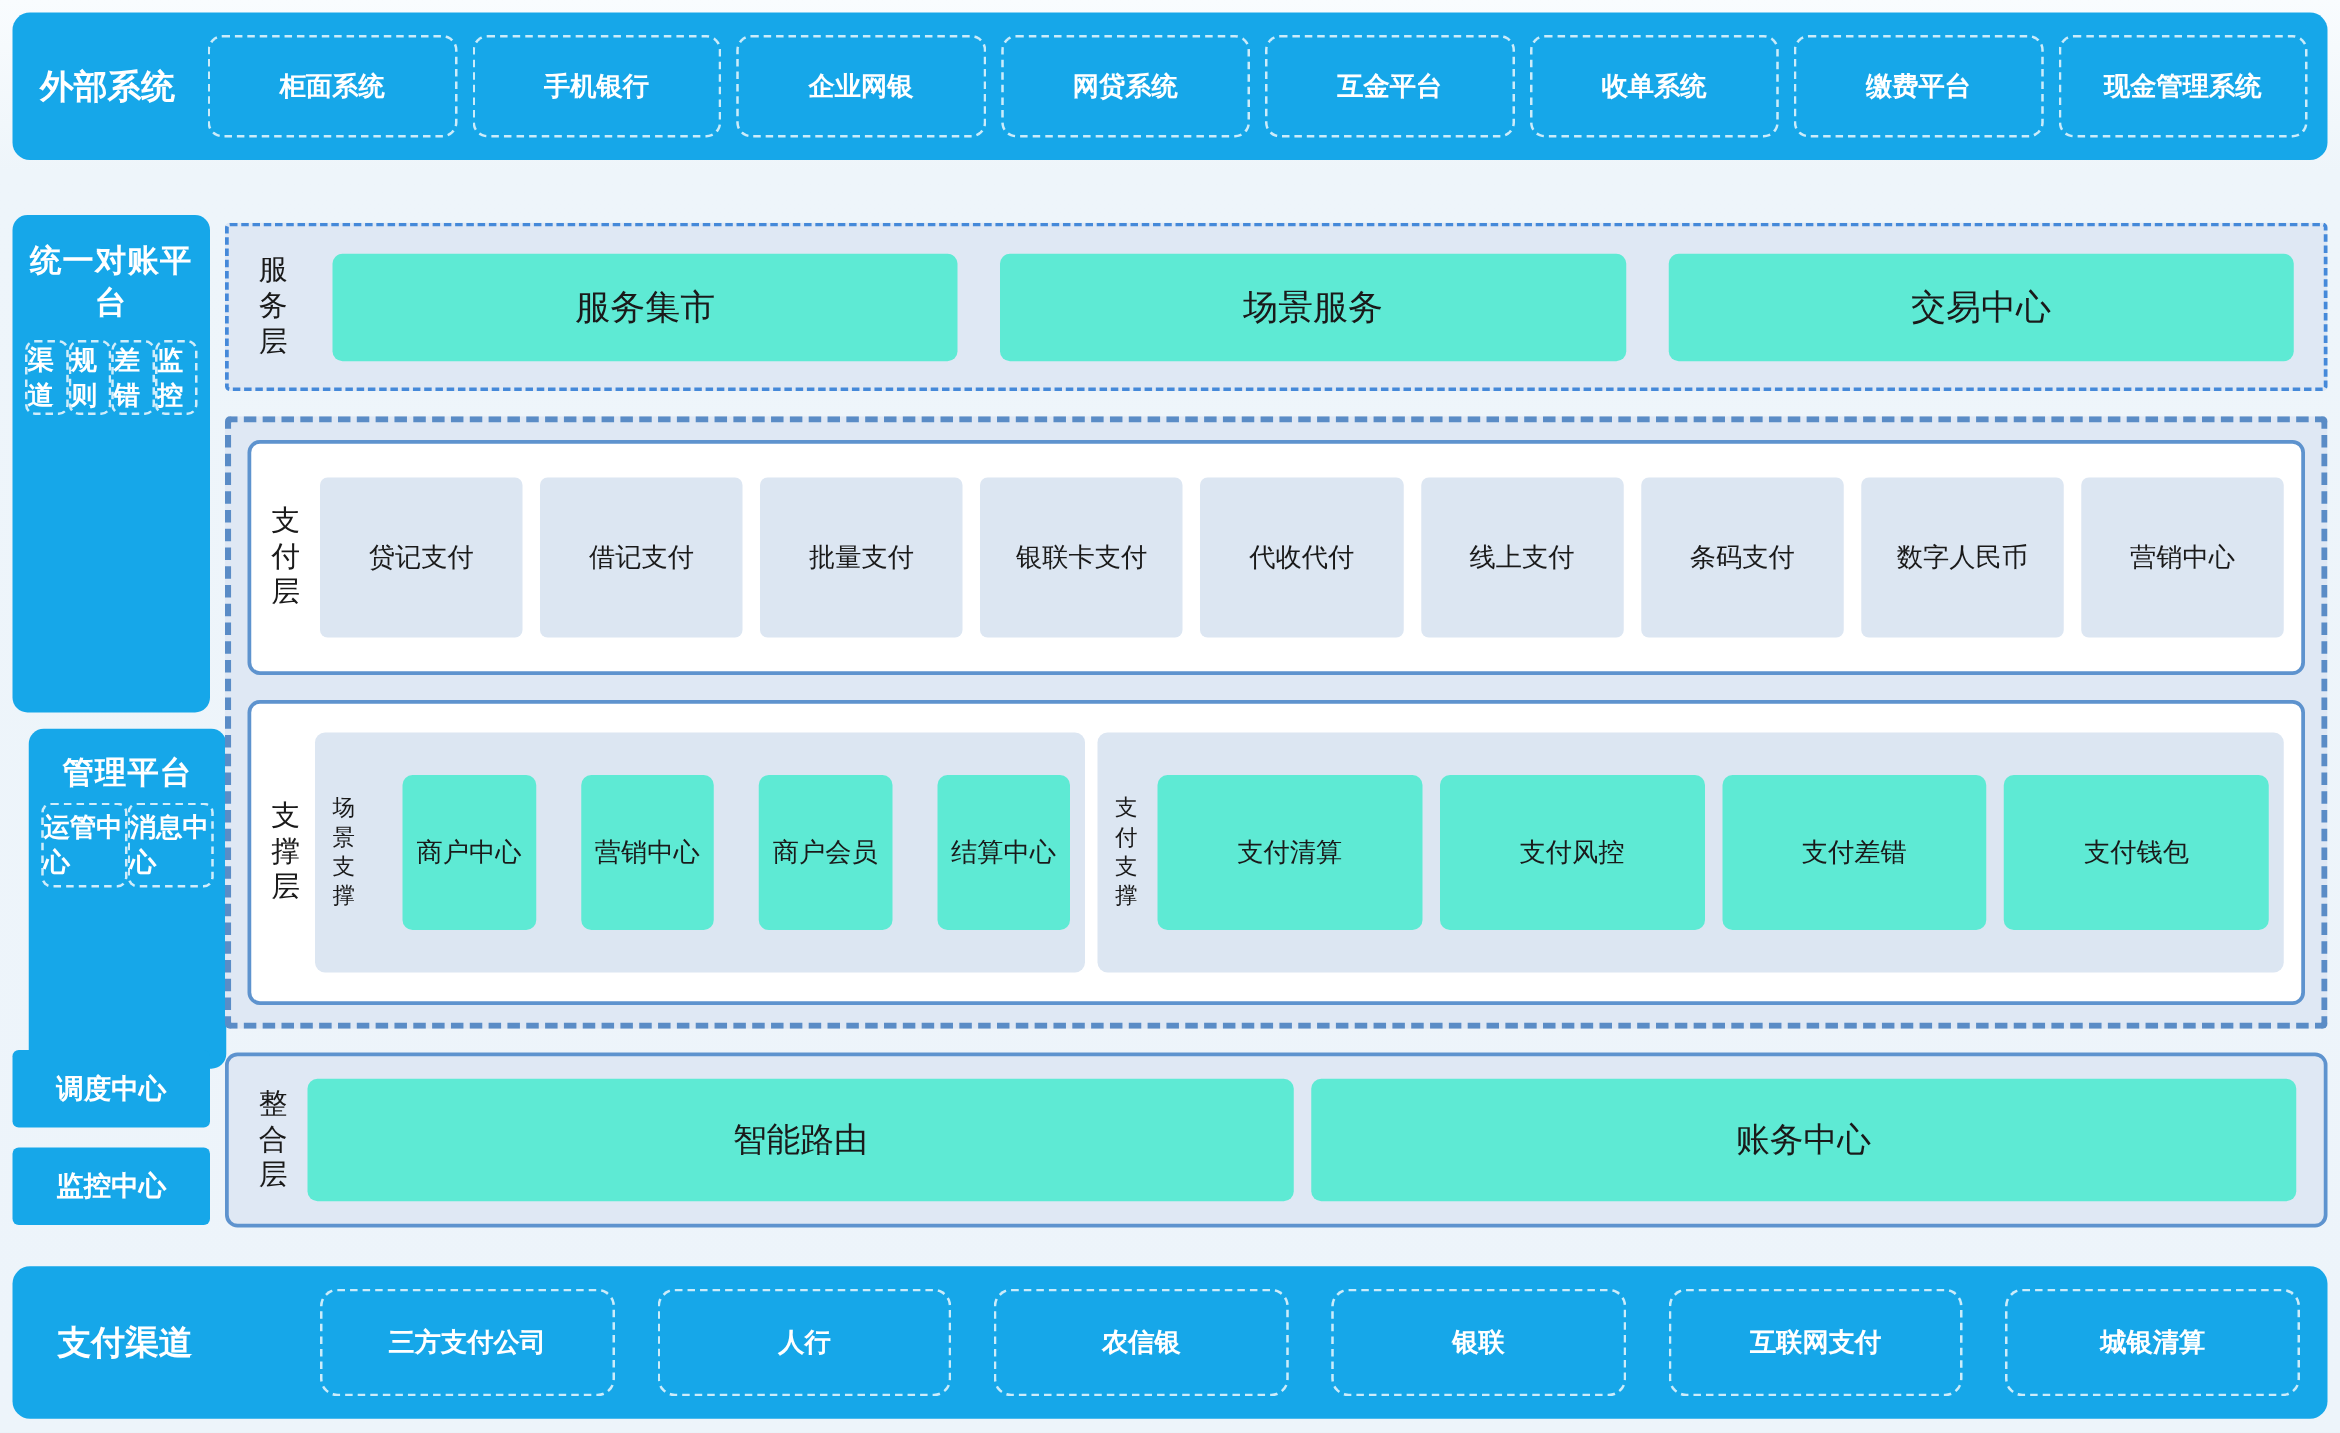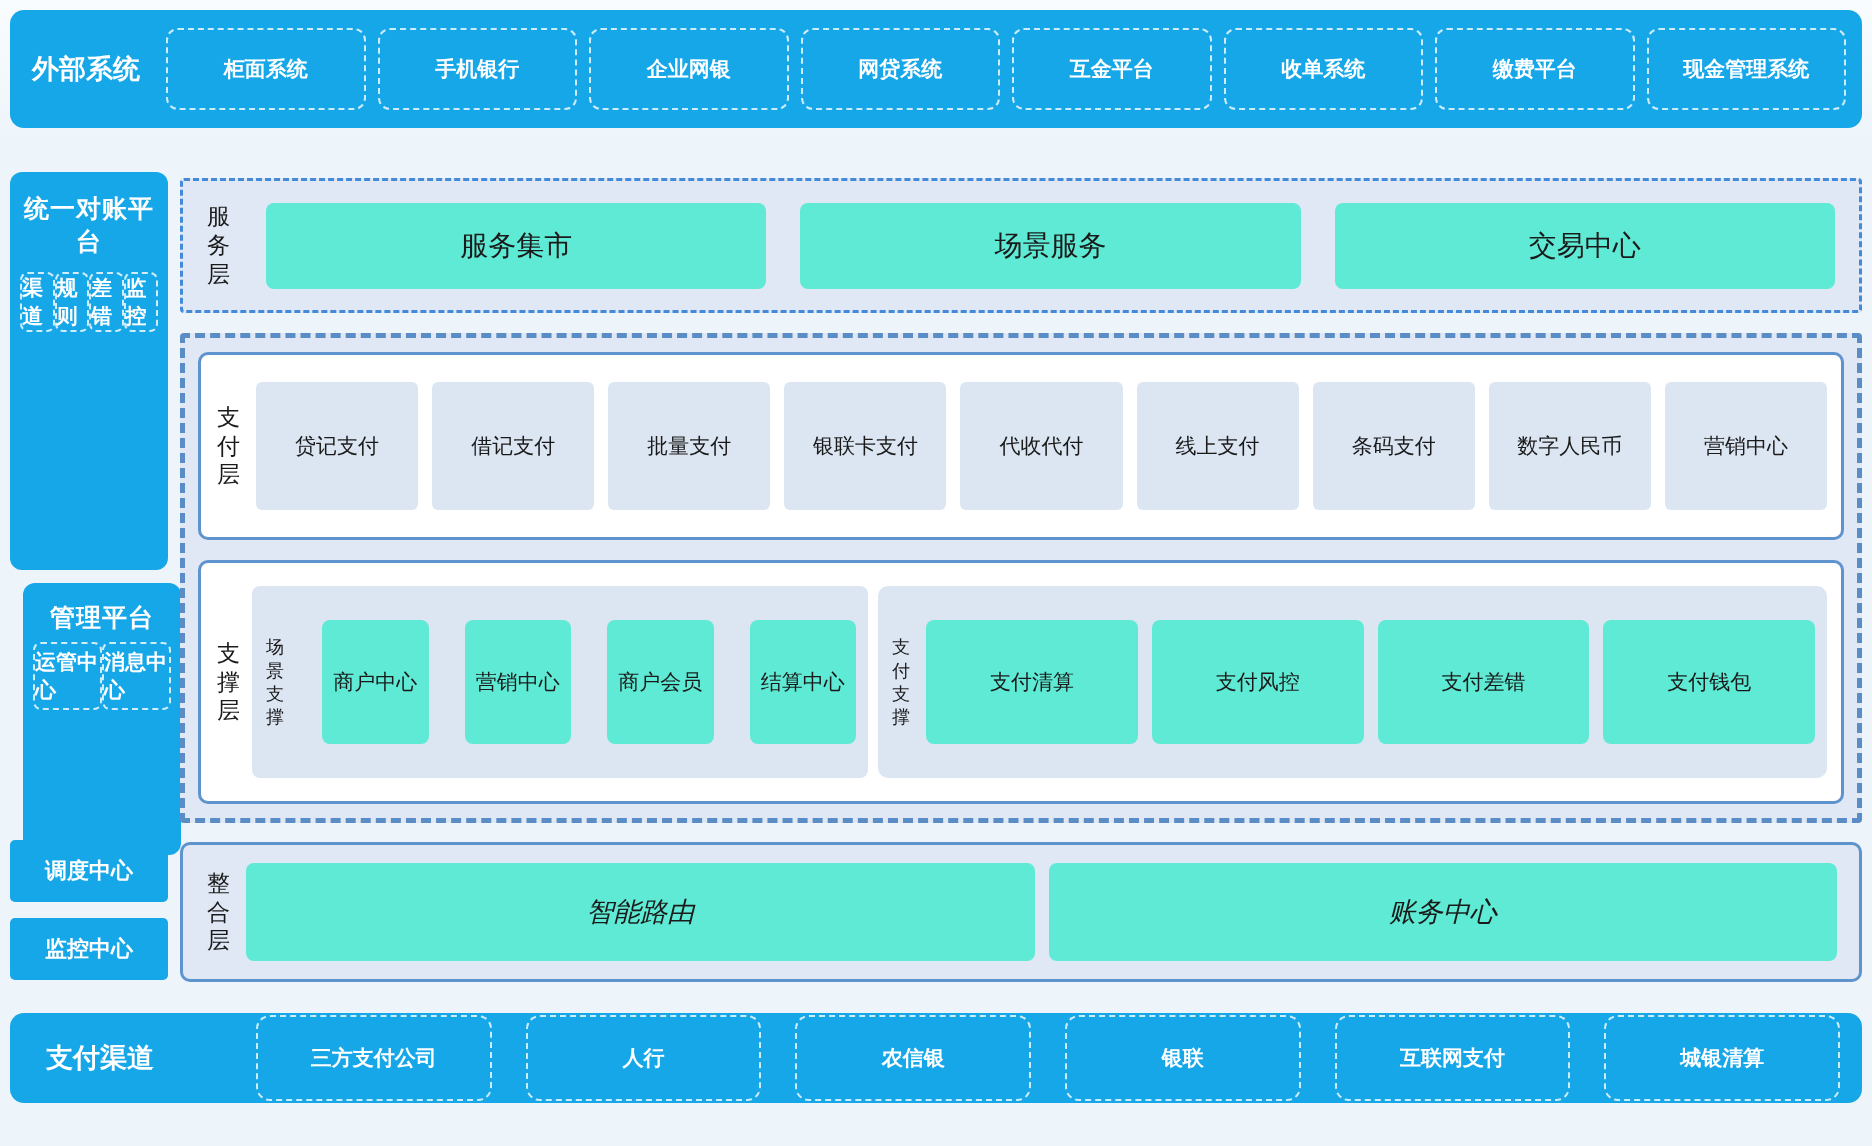--- a/index.html
+++ b/index.html
@@ -13,21 +13,21 @@
   }
   *{margin:0;padding:0;box-sizing:border-box;}
   body{background:#e9f1f8;font-family:"DejaVu Sans","Liberation Sans",sans-serif;}
   .page{position:relative;width:1872px;height:1146px;background:linear-gradient(180deg,#f9fcfe 0%,#eef5fa 12%,#edf4fa 100%);overflow:hidden;}
 
   
   .blue-bar{position:absolute;left:10px;right:10px;background:var(--accent);border-radius:14px;display:flex;align-items:center;padding:0 16px;}
   .bar-title{color:#fff;font-weight:bold;flex-shrink:0;text-align:center;}
   .top-bar{top:10px;height:118px;gap:12px;}
   .top-bar .bar-title{width:128px;font-size:27px;text-align:left;padding-left:6px;}
-  .bottom-bar{top:1013px;height:90px;gap:34px;padding:0 22px;}
+  .bottom-bar{top:1013px;height:122px;gap:34px;padding:0 22px;}
   .bottom-bar .bar-title{width:190px;font-size:27px;text-align:left;padding-left:14px;}
   .dash-white{flex:1;display:flex;align-items:center;justify-content:center;border:2px dashed rgba(255,255,255,.78);color:#fff;font-weight:bold;}
   .top-bar .dash-white{height:82px;border-radius:12px;font-size:21px;}
   .bottom-bar .dash-white{height:86px;border-radius:14px;font-size:21px;}
 
   
   .side-block{position:absolute;left:10px;width:158px;background:var(--accent);border-radius:12px;color:#fff;padding:12px 10px;display:flex;flex-direction:column;}
   .side-title{font-weight:bold;font-size:25px;text-align:center;letter-spacing:1px;}
   .side-items{display:flex;flex-direction:row;flex:1;justify-content:space-evenly;}
   .side-item{border:2px dashed rgba(255,255,255,.8);border-radius:8px;display:flex;align-items:center;justify-content:center;font-size:21px;font-weight:bold;color:#fff;}
@@ -50,24 +50,24 @@
 
   .dashed-wrap{position:absolute;left:180px;right:10px;top:333px;height:490px;background:var(--panel);border:5px dashed var(--border-dash);border-radius:4px;padding:14px 13px;display:flex;flex-direction:column;justify-content:space-between;}
   .panel{background:#fff;border:3px solid var(--border-solid);border-radius:10px;display:flex;align-items:center;padding:0 14px;gap:14px;}
   .pay-panel{height:188px;}
   .pay-panel .lite-item{flex:1;height:128px;background:var(--item-lite);border-radius:6px;display:flex;align-items:center;justify-content:center;font-size:21px;color:var(--text-dark);}
   .sup-panel{height:244px;gap:10px;}
   .group{background:var(--item-lite);border-radius:8px;height:192px;display:flex;align-items:center;gap:14px;padding:0 12px;}
   .group .v-label{width:22px;font-size:18px;line-height:1.3;}
   .group .white-box{height:124px;font-size:21px;font-family:Liberation Serif, serif;}
   .group-1{flex:0.64;gap:36px;}
-  .group-2{flex:1;border-radius:10px;}
+  .group-2{flex:1;}
 
   .integration{position:absolute;left:180px;right:10px;top:842px;height:140px;background:var(--panel);border:3px solid var(--border-solid);border-radius:10px;display:flex;align-items:center;gap:14px;padding:0 22px;}
-  .integration .white-box{height:98px;font-size:27px;font-style:italic;}
+  .integration .white-box{height:98px;font-size:27px;}
 </style>
 </head>
 <body>
 
 <div class="page">
 
   <div class="blue-bar top-bar">
     <div class="bar-title">外部系统</div>
     <div class="dash-white">柜面系统</div>
     <div class="dash-white">手机银行</div>

